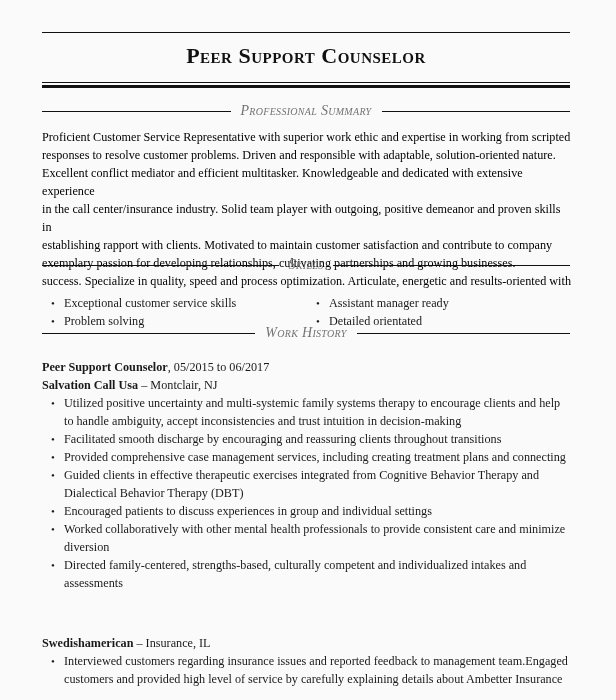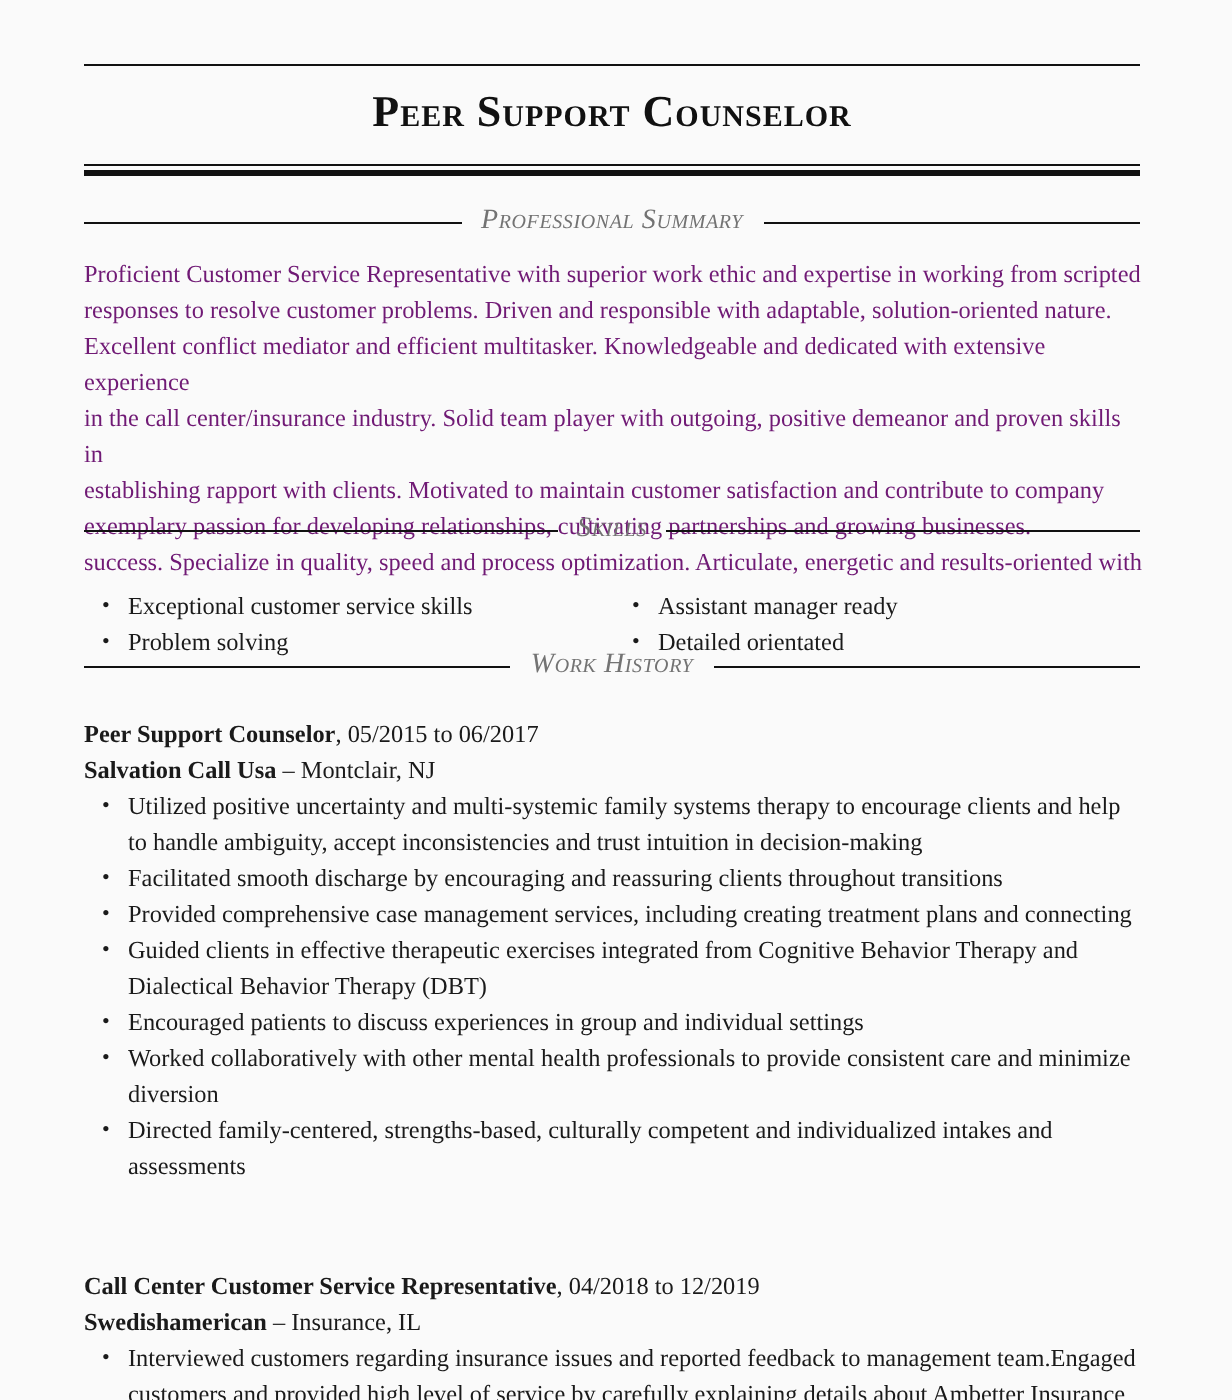--- a/index.html
+++ b/index.html
@@ -25,21 +25,21 @@
       display: flex; align-items: center;
     }
     .sec-head .line { flex: 1; height: 1px; background: #111; }
     .sec-head .title {
       padding: 0 10px; font-size: 14px; font-variant: small-caps; letter-spacing: 0.3px;
       color: #737373; white-space: nowrap; font-style: italic;
     }
 
     .summary {
       position: absolute; left: 0; top: 128px; width: 530px;
-      font-size: 12.2px; line-height: 18px; color: #701a75;
+      font-size: 12.2px; line-height: 18px; color: #000000;
     }
 
     .skills {
       position: absolute; left: 0; top: 294px; width: 528px;
       display: grid; grid-template-columns: 265px 263px; row-gap: 0;
       font-size: 12.2px; line-height: 18px;
     }
     .skill { position: relative; padding-left: 22px; }
     .bullet { position: absolute; left: 9px; top: 0; font-size: 11px; }
 
@@ -124,21 +124,20 @@
         </li>
       <li>
           <span class="bullet">•</span>
           <div>Directed family-centered, strengths-based, culturally competent and individualized intakes and</div>
           <div>assessments</div>
         </li>
     </ul>
   </div>
 
   <div class="job" style="top:634px">
-    <div class="title-line"><b>Call Center Customer Service Representative</b><span>, 04/2018 to 12/2019</span></div>
     <div class="emp-line"><b>Swedishamerican</b><span> – Insurance, IL</span></div>
     <ul>
       <li>
           <span class="bullet">•</span>
           <div>Interviewed customers regarding insurance issues and reported feedback to management team.Engaged</div>
           <div>customers and provided high level of service by carefully explaining details about Ambetter Insurance</div>
         </li>
     </ul>
   </div>
 </div>

